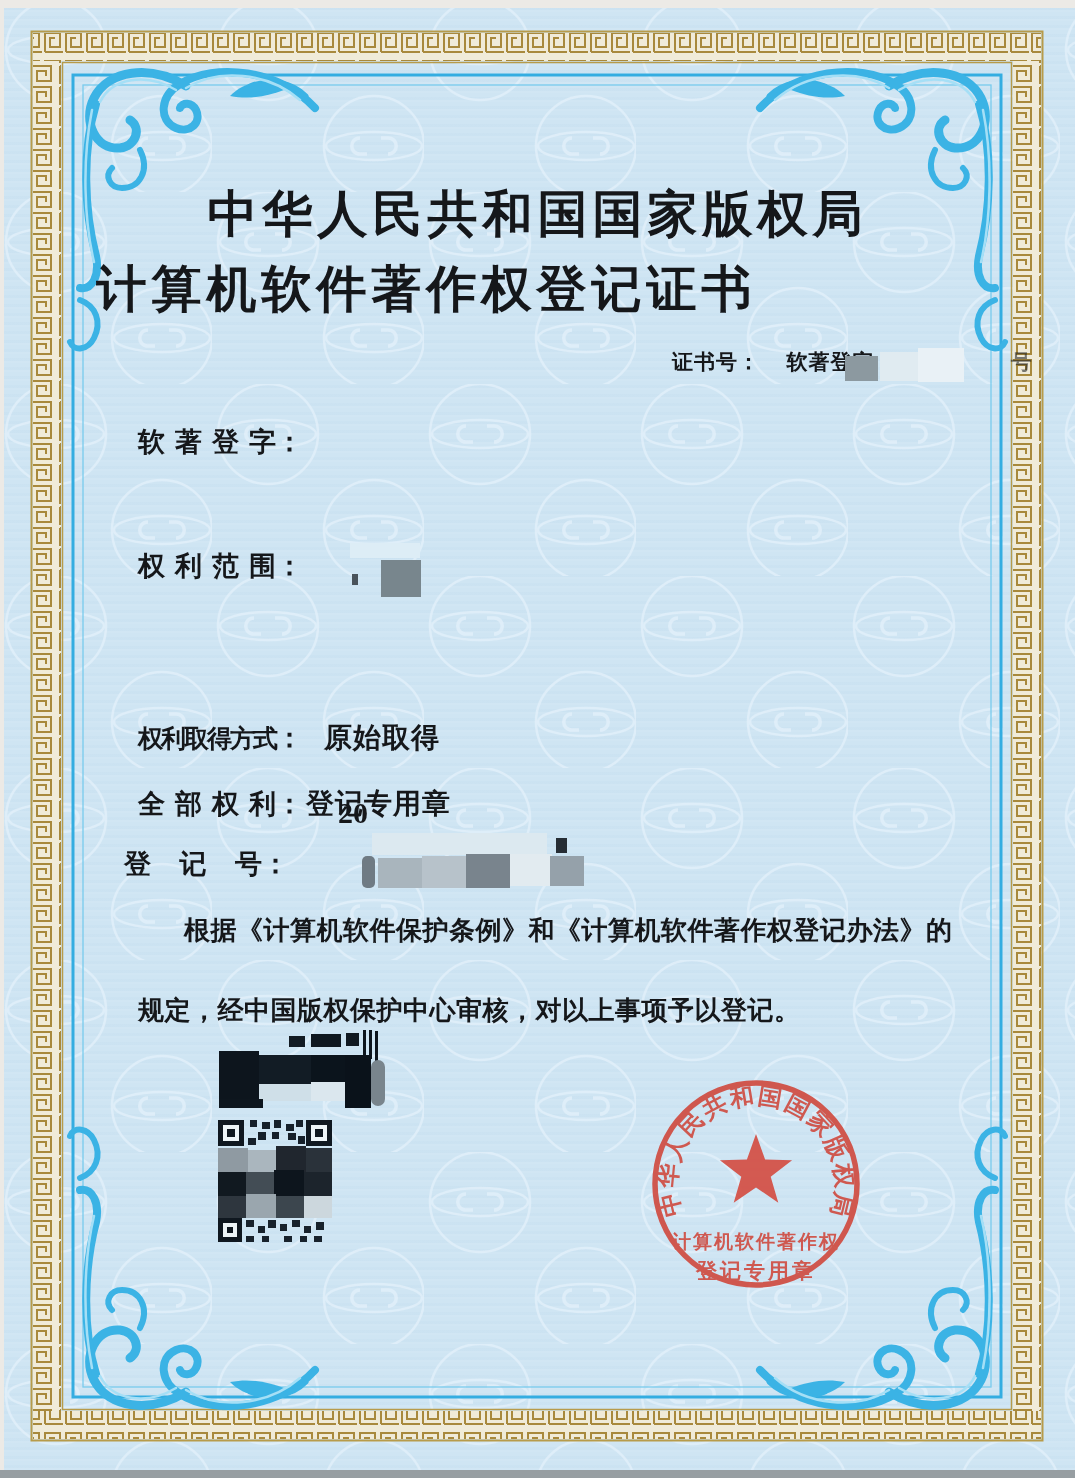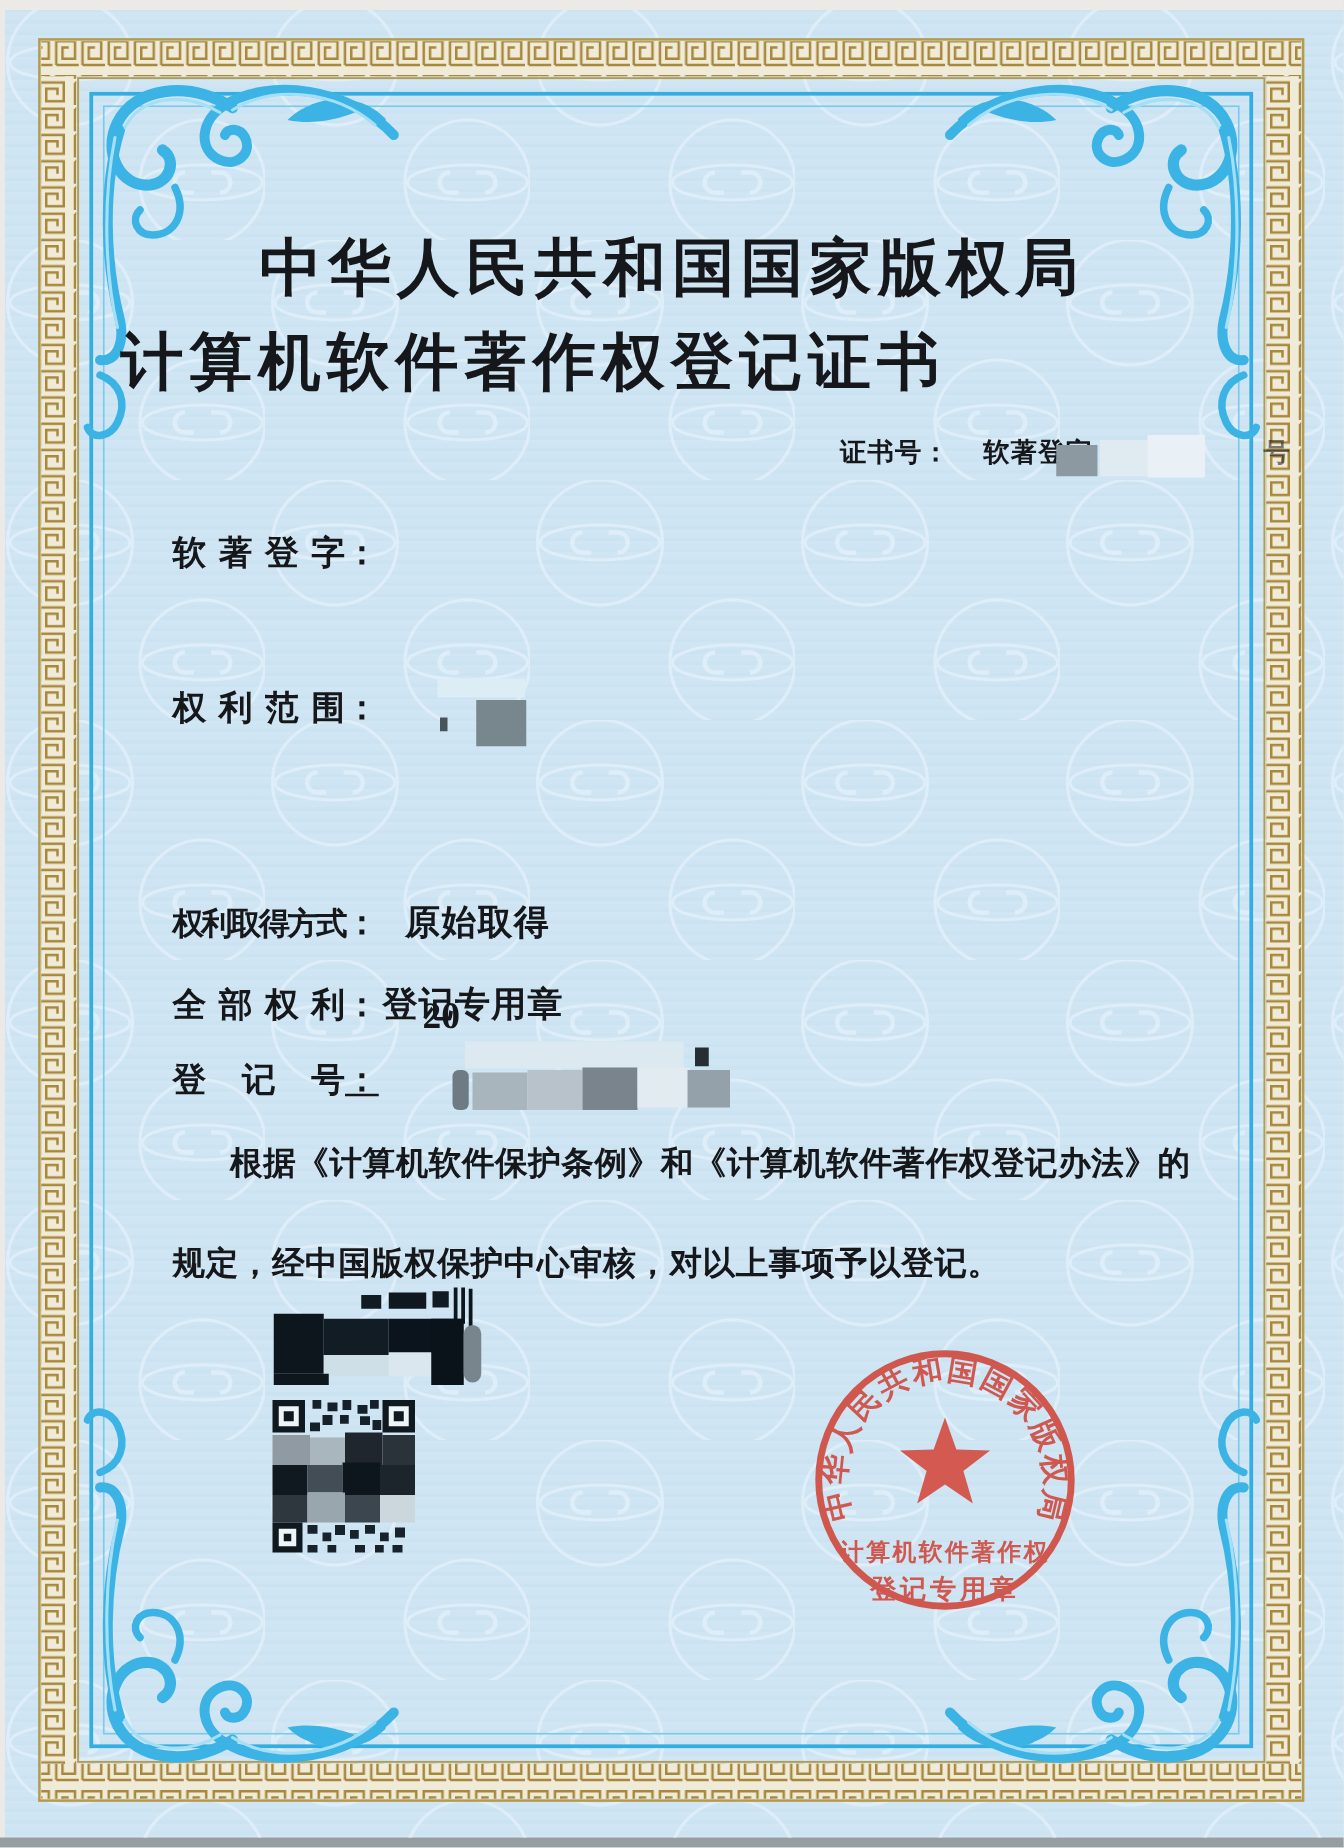--- a/index.html
+++ b/index.html
@@ -19,21 +19,21 @@
   .field-label{font-size:27px;}
   #lbl-acq{font-size:25px;letter-spacing:-2px;}
   .field-value{font-size:28px;letter-spacing:1px;}
   #lbl-name{left:138px;top:424px;}
   #val-name{left:302px;top:424px;line-height:37px;}
   #lbl-owner{left:138px;top:548px;}
   #lbl-acq-row{left:138px;top:720px;}
   #val-acq{left:324px;top:719px;}
   #lbl-scope{left:138px;top:786px;}
   #val-scope{left:306px;top:785px;}
-  #lbl-reg{left:138px;top:846px;text-decoration:underline;}
+  #lbl-reg{left:124px;top:846px;}
   #val-reg{left:338px;top:796px;font-size:30px;}
   #stmt1{left:184px;top:913px;font-size:26px;letter-spacing:0.5px;}
   #stmt2{left:138px;top:993px;font-size:26px;letter-spacing:0.5px;}
   #issue-date{left:655px;top:1283px;font-size:31px;letter-spacing:1px;z-index:7;}
   #redaction-layer{position:absolute;left:0;top:0;width:1075px;height:1478px;z-index:5;}
   .px{position:absolute;}
   #seal-svg{position:absolute;left:640px;top:1072px;width:232px;height:232px;z-index:6;opacity:0.9;}
   svg text{font-family:"Liberation Serif", serif;font-weight:bold;}
   .ghost{opacity:0.55;}
 </style>

